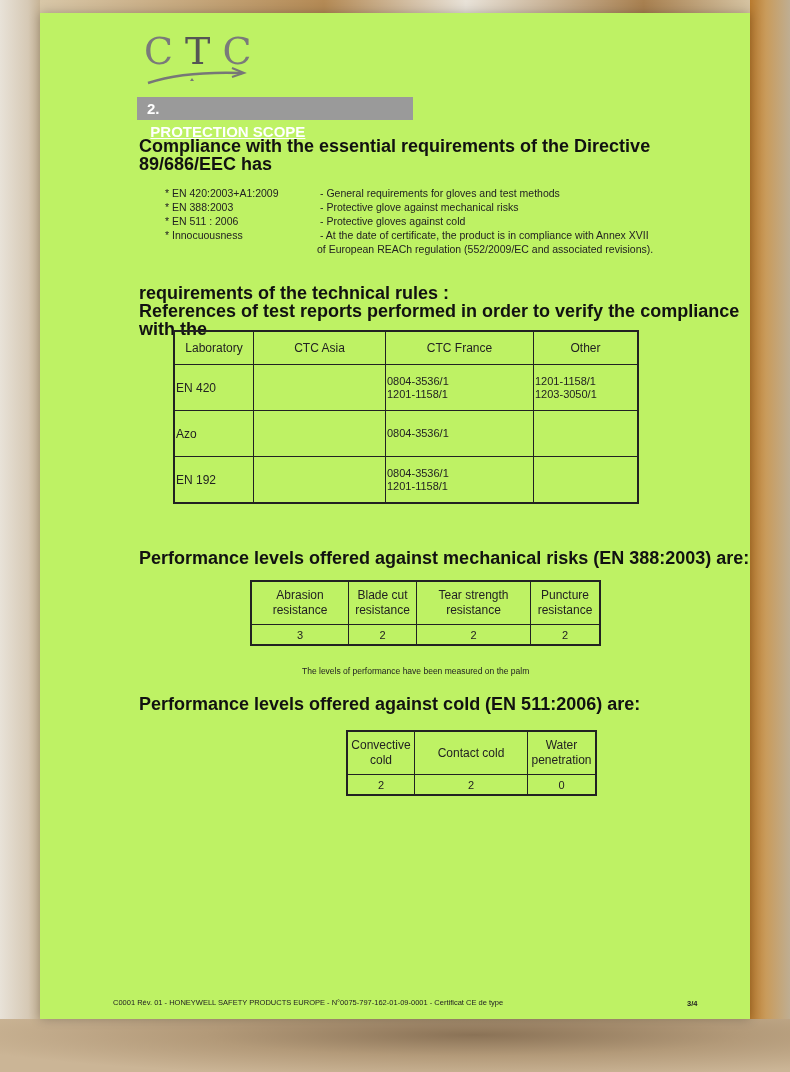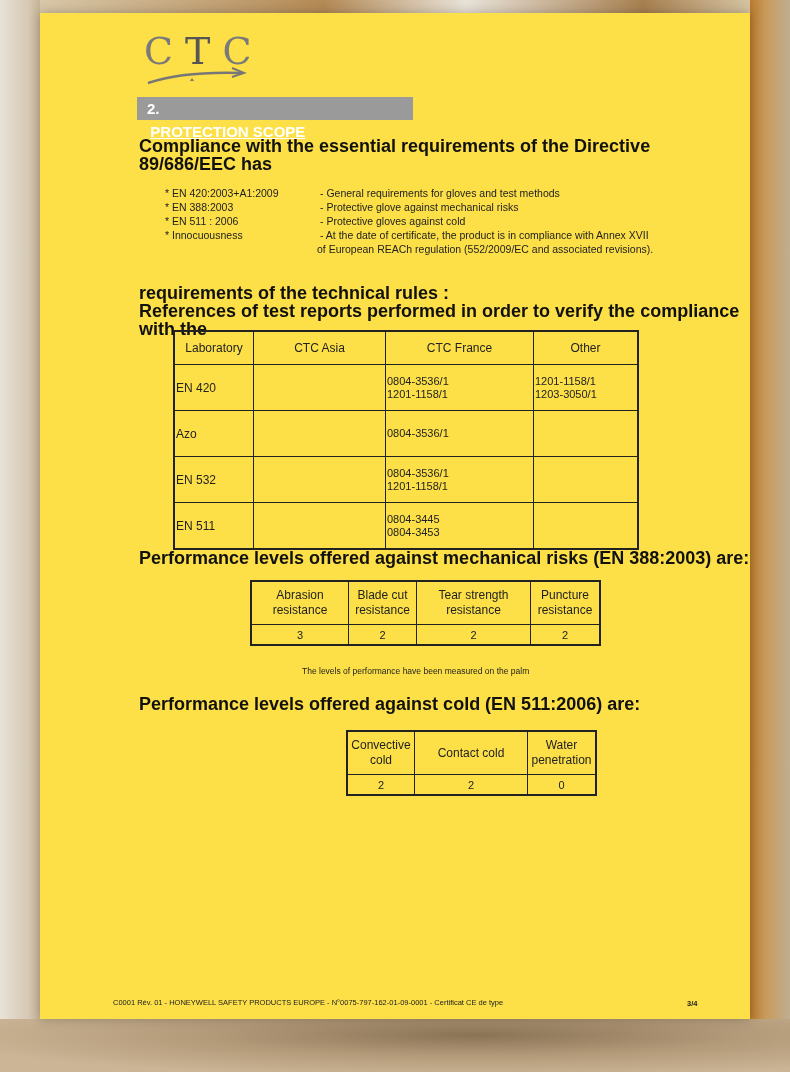--- a/index.html
+++ b/index.html
@@ -7,21 +7,21 @@
     font-family:"Liberation Sans",sans-serif;color:#111;
     background:linear-gradient(180deg,#cdbfa8 0%,#d9cfbf 30%,#c9b79c 60%,#b59c7b 85%,#a88e6c 100%);}
   .bg-left{position:absolute;left:0;top:0;width:40px;height:1072px;
     background:linear-gradient(90deg,#e8e2d8,#d6c9b5 70%,#c7b496);}
   .bg-right{position:absolute;right:0;top:0;width:40px;height:1072px;
     background:linear-gradient(90deg,#b87a2e,#c99b5b 40%,#bfae92 100%);}
   .bg-top{position:absolute;left:40px;top:0;width:710px;height:13px;
     background:linear-gradient(90deg,#d8c7a8,#b48a55 40%,#e8e2d8 60%,#a88050 85%,#d5c3a2);}
   .bg-bottom{position:absolute;left:0;top:1019px;width:790px;height:53px;
     background:radial-gradient(ellipse at 60% 30%,#8a7256 0%,#b39a79 40%,#cbb596 80%);}
-  .page{position:absolute;left:40px;top:13px;width:710px;height:1006px;background:#fde047;
+  .page{position:absolute;left:40px;top:13px;width:710px;height:1006px;background:#bef264;
     box-shadow:0 0 10px rgba(0,0,0,.25);}
   .logo{position:absolute;left:104px;top:18px;width:110px;height:60px;}
   .logo-text{position:absolute;left:0;top:0;font-family:"DejaVu Serif",serif;font-size:38px;
     letter-spacing:12px;color:#7a7a7a;line-height:40px;}
   .logo-text .t{color:#555;}
   .logo svg{position:absolute;left:0;top:30px;}
   .section-bar{position:absolute;left:97px;top:84px;width:276px;height:23px;background:#9a9a9a;}
   .section-bar span{display:block;padding-left:5px;color:#fff;font-weight:bold;font-size:15px;line-height:23px;}
   .section-bar u{margin-top:28px;}
   .h2{position:absolute;left:99px;font-weight:bold;font-size:18px;line-height:18px;color:#111;}
@@ -121,34 +121,25 @@
     </tr>
     <tr>
       <td class="lab">Azo</td>
       <td></td>
       <td class="codes">
             <div>0804-3536/1</div>
           </td>
       <td class="codes"></td>
     </tr>
     <tr>
-      <td class="lab">EN 532</td>
+      <td class="lab">EN 192</td>
       <td></td>
       <td class="codes">
             <div>0804-3536/1</div>
             <div>1201-1158/1</div>
-          </td>
-      <td class="codes"></td>
-    </tr>
-    <tr>
-      <td class="lab">EN 511</td>
-      <td></td>
-      <td class="codes">
-            <div>0804-3445</div>
-            <div>0804-3453</div>
           </td>
       <td class="codes"></td>
     </tr>
   </tbody>
     </table>
 
   <div class="h2" style="top:536px;">Performance levels offered against mechanical risks (EN 388:2003) are:</div>
 
   <table class="mech">
     <tbody>

